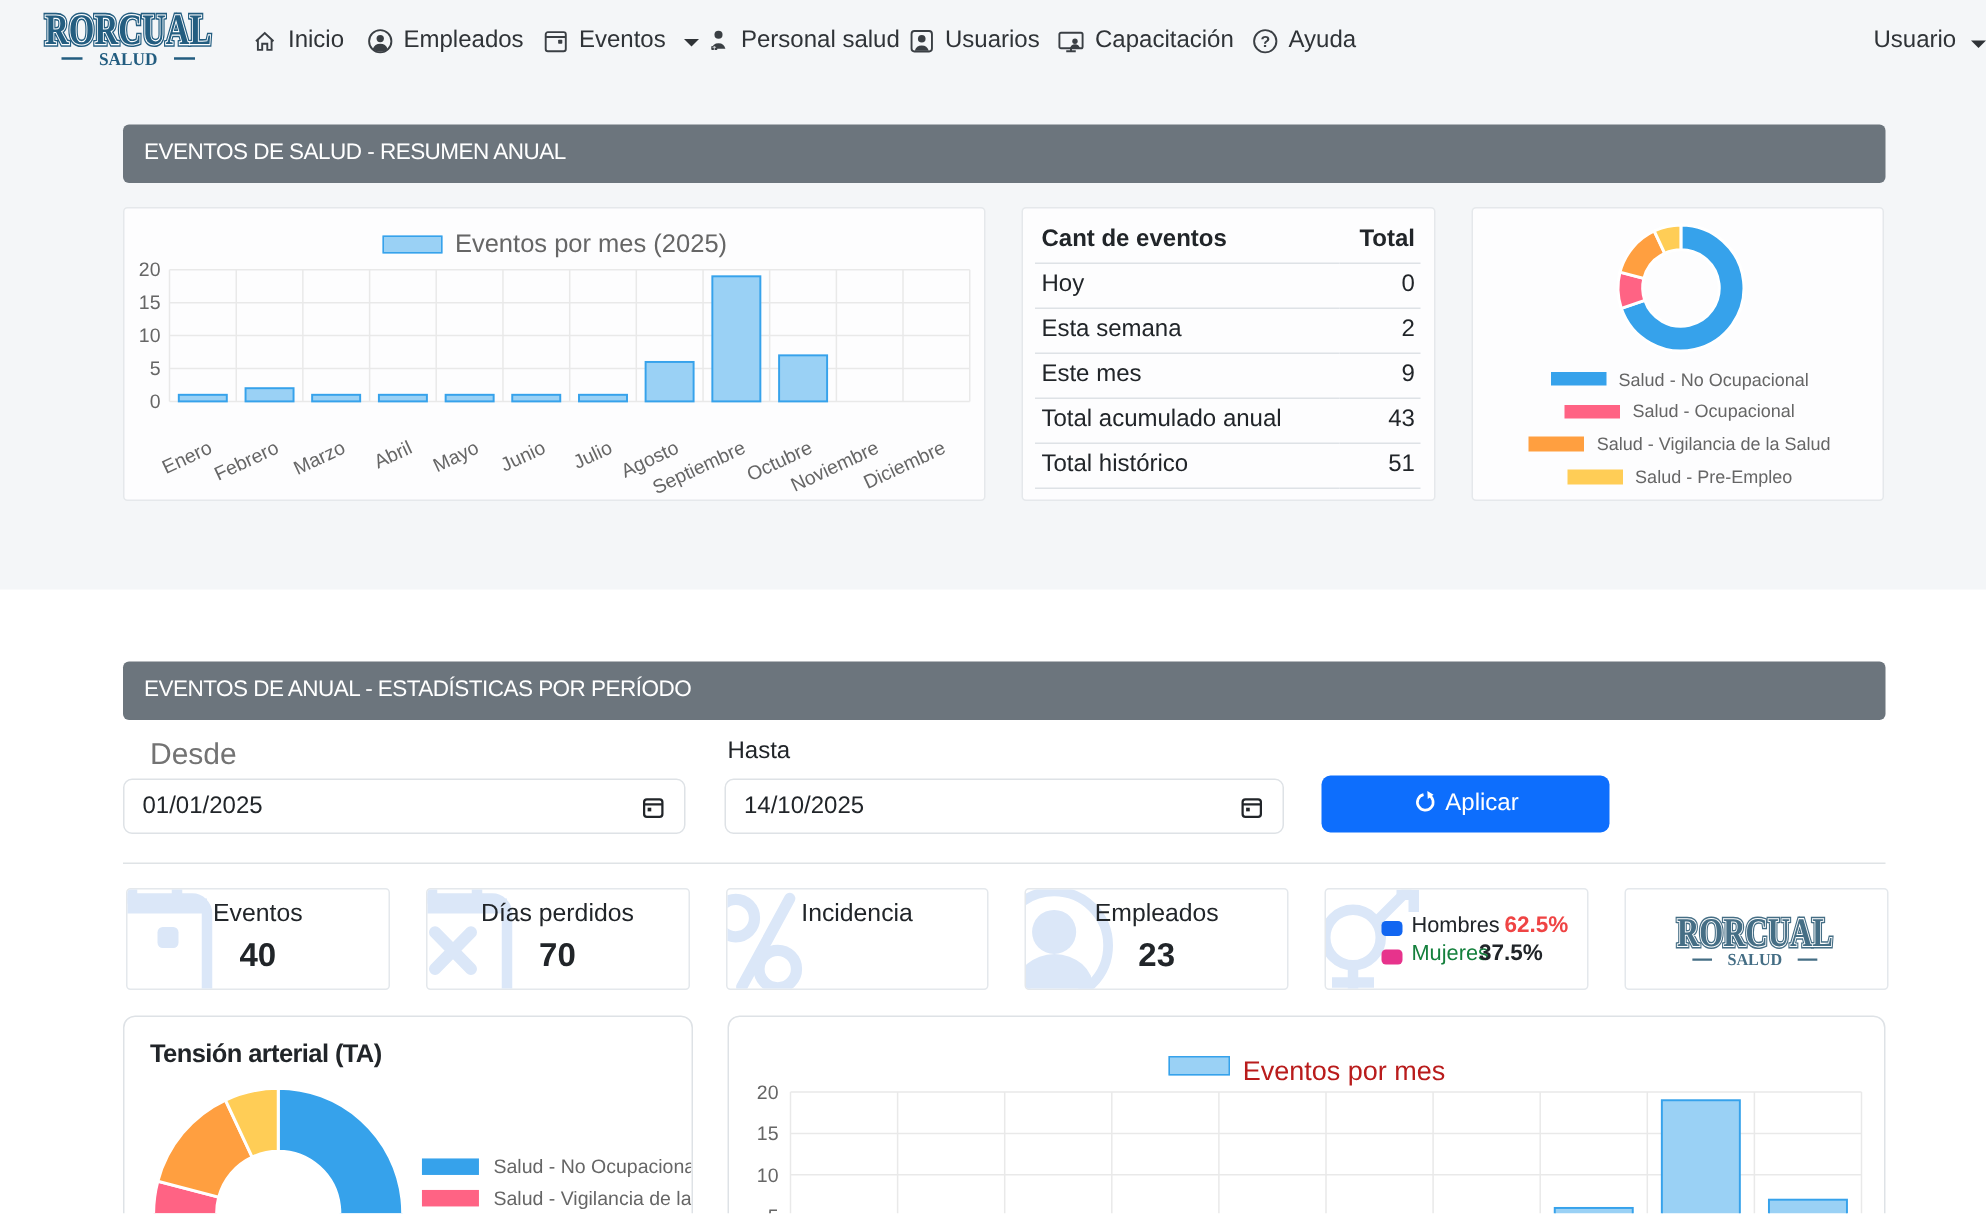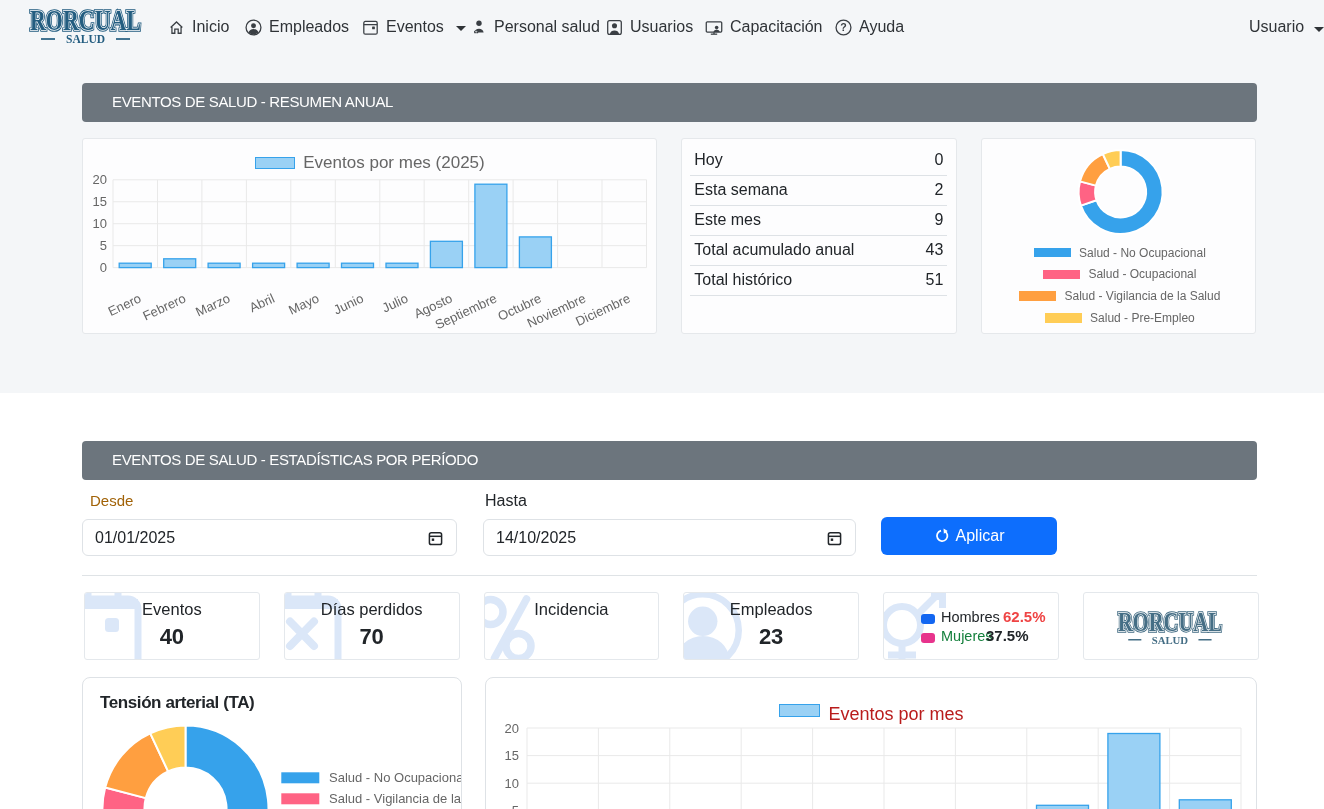--- a/index.html
+++ b/index.html
@@ -3,21 +3,21 @@
 * { margin:0; padding:0; box-sizing:border-box; }
 body { font-family:"Liberation Sans",sans-serif; background:#fff; }
 #page { position:relative; width:1324px; height:809px; overflow:hidden; background:#fff; }
 .abs { position:absolute; }
 .navitem { position:absolute; top:18px; display:flex; align-items:center; gap:7px;
   font-size:16px; color:#2f3337; }
 .navitem svg { flex:0 0 auto; }
 .caret { width:0; height:0; border-left:5px solid transparent; border-right:5px solid transparent;
   border-top:5.5px solid #2f3337; margin-left:5px; margin-top:2px; }
 .hdrbar { position:absolute; left:82px; width:1174.5px; height:38.5px; background:#6c757d;
-  border-radius:4px; color:#fff; font-size:15px; letter-spacing:-0.35px; line-height:38.5px; padding-left:30px; }
+  border-radius:4px; color:#fff; font-size:15px; letter-spacing:-0.35px; line-height:38.5px; padding-left:14px; }
 .panel { position:absolute; background:#fdfdfe; border:1px solid #e5e8eb; border-radius:3px; }
 .card2 { position:absolute; background:#fff; border:1px solid #dee2e6; border-radius:8px; overflow:hidden; }
 .scard { position:absolute; top:592px; width:175.75px; height:68px; background:#fff;
   border:1px solid #e4e8ec; border-radius:3px; overflow:hidden; }
 .scard .wm { position:absolute; left:-4px; top:-10px; }
 .scard .t { position:absolute; left:0; right:0; top:7px; text-align:center; font-size:16.5px; color:#212529; }
 .scard .v { position:absolute; left:0; right:0; top:31px; text-align:center; font-size:22px; font-weight:bold; color:#212529; }
 table.tbl { border-collapse:collapse; width:257px; font-size:16px; color:#212529; }
 table.tbl td { padding:3px 4px 4px 4px; border-bottom:1px solid #dee2e6; height:29.9px; }
 table.tbl tr.h td { font-weight:bold; }
@@ -150,20 +150,24 @@
         <text x="503.8" y="162.5" font-size="13" fill="#666" text-anchor="end" transform="rotate(-25 503.8 162.5)">Noviembre</text>
         <text x="548.3" y="162.5" font-size="13" fill="#666" text-anchor="end" transform="rotate(-25 548.3 162.5)">Diciembre</text>
       </svg>
       <div style="position:absolute;left:0;top:16px;width:574px;height:15px;display:flex;justify-content:center;align-items:center;font-size:17px;color:#666"><span style="width:40px;height:12px;background:#9ad1f5;border:1.2px solid #36a2eb;margin-right:8px;flex:none;box-sizing:border-box"></span>Eventos por mes (2025)</div>
     </div>
 
   <div class="panel" style="left:681.3px;top:138px;width:275.6px;height:196px">
     <div style="position:absolute;left:8px;top:7px">
       <table class="tbl">
         <tbody>
+            <tr class="h">
+              <td>Cant de eventos</td>
+              <td class="r">Total</td>
+            </tr>
         <tr>
               <td>Hoy</td>
               <td class="r">0</td>
             </tr>
         <tr>
               <td>Esta semana</td>
               <td class="r">2</td>
             </tr>
         <tr>
               <td>Este mes</td>
@@ -188,39 +192,39 @@
 <path d="M98.9 66.6 A42 42 0 0 1 98.0 42.4 L113.9 46.6 A25.5 25.5 0 0 0 114.5 61.2 Z" fill="#ff6384" stroke="#fff" stroke-width="2"></path>
 <path d="M98.0 42.4 A42 42 0 0 1 120.8 15.0 L127.8 29.9 A25.5 25.5 0 0 0 113.9 46.6 Z" fill="#ff9f40" stroke="#fff" stroke-width="2"></path>
 <path d="M120.8 15.0 A42 42 0 0 1 138.6 11.0 L138.6 27.5 A25.5 25.5 0 0 0 127.8 29.9 Z" fill="#ffcd56" stroke="#fff" stroke-width="2"></path>
       </svg>
       <div style="position:absolute;left:0;top:106.5px;width:275.6px;height:14px;display:flex;justify-content:center;align-items:center;font-size:12px;color:#666"><span style="width:37.5px;height:9.5px;background:#36a2eb;margin-right:8px;flex:none"></span>Salud - No Ocupacional</div>
       <div style="position:absolute;left:0;top:128.3px;width:275.6px;height:14px;display:flex;justify-content:center;align-items:center;font-size:12px;color:#666"><span style="width:37.5px;height:9.5px;background:#ff6384;margin-right:8px;flex:none"></span>Salud - Ocupacional</div>
       <div style="position:absolute;left:0;top:150.1px;width:275.6px;height:14px;display:flex;justify-content:center;align-items:center;font-size:12px;color:#666"><span style="width:37.5px;height:9.5px;background:#ff9f40;margin-right:8px;flex:none"></span>Salud - Vigilancia de la Salud</div>
       <div style="position:absolute;left:0;top:171.9px;width:275.6px;height:14px;display:flex;justify-content:center;align-items:center;font-size:12px;color:#666"><span style="width:37.5px;height:9.5px;background:#ffcd56;margin-right:8px;flex:none"></span>Salud - Pre-Empleo</div>
     </div>
 
-  <div class="hdrbar" style="top:441px">EVENTOS DE SALUD - ESTADÍSTICAS POR PERÍODO</div>
-
-  <div class="abs" style="left:90px;top:492px;font-size:15px;color:#a16207">Desde</div>
+  <div class="hdrbar" style="top:441px">EVENTOS DE ANUAL - ESTADÍSTICAS POR PERÍODO</div>
+
+  <div class="abs" style="left:100px;top:492px;font-size:20px;color:#737373">Desde</div>
   <div class="abs" style="left:485px;top:492px;font-size:16px;color:#212529">Hasta</div>
   <div class="inp" style="left:82px;top:519px;width:375px">01/01/2025
     <svg class="cal" width="15" height="16" viewBox="0 0 16 16">
         <rect x="1.5" y="2.5" width="13" height="12.5" rx="2" fill="none" stroke="#212529" stroke-width="1.6"></rect>
         <line x1="1.5" y1="6.2" x2="14.5" y2="6.2" stroke="#212529" stroke-width="1.6"></line>
         <rect x="4" y="8.5" width="2.6" height="2.6" fill="#212529"></rect>
       </svg>
   </div>
   <div class="inp" style="left:483px;top:519px;width:373px">14/10/2025
     <svg class="cal" width="15" height="16" viewBox="0 0 16 16">
         <rect x="1.5" y="2.5" width="13" height="12.5" rx="2" fill="none" stroke="#212529" stroke-width="1.6"></rect>
         <line x1="1.5" y1="6.2" x2="14.5" y2="6.2" stroke="#212529" stroke-width="1.6"></line>
         <rect x="4" y="8.5" width="2.6" height="2.6" fill="#212529"></rect>
       </svg>
   </div>
-  <div class="abs" style="left:881px;top:517px;width:176px;height:38px;background:#0d6efd;border-radius:6px;
+  <div class="abs" style="left:881px;top:517px;width:192px;height:38px;background:#0d6efd;border-radius:6px;
        color:#fff;font-size:16px;line-height:38px;text-align:center">
     <svg width="15" height="15" viewBox="0 0 16 16" style="vertical-align:-2px;margin-right:7px">
         <path d="M10.9 3.2 A5.6 5.6 0 1 1 7.5 2.9" fill="none" stroke="#fff" stroke-width="1.9"></path>
         <path d="M10.2 0.4 L14.6 3.1 L10.5 6 Z" fill="#fff"></path>
       </svg>Aplicar</div>
 
   <div class="abs" style="left:82px;top:574.5px;width:1174.5px;height:1px;background:#dfe3e6"></div>
 
   <div class="scard" style="left:84px">
       <div class="wm" style="left:-25px;top:-2px"><svg width="84" height="100" viewBox="0 0 84 100">

